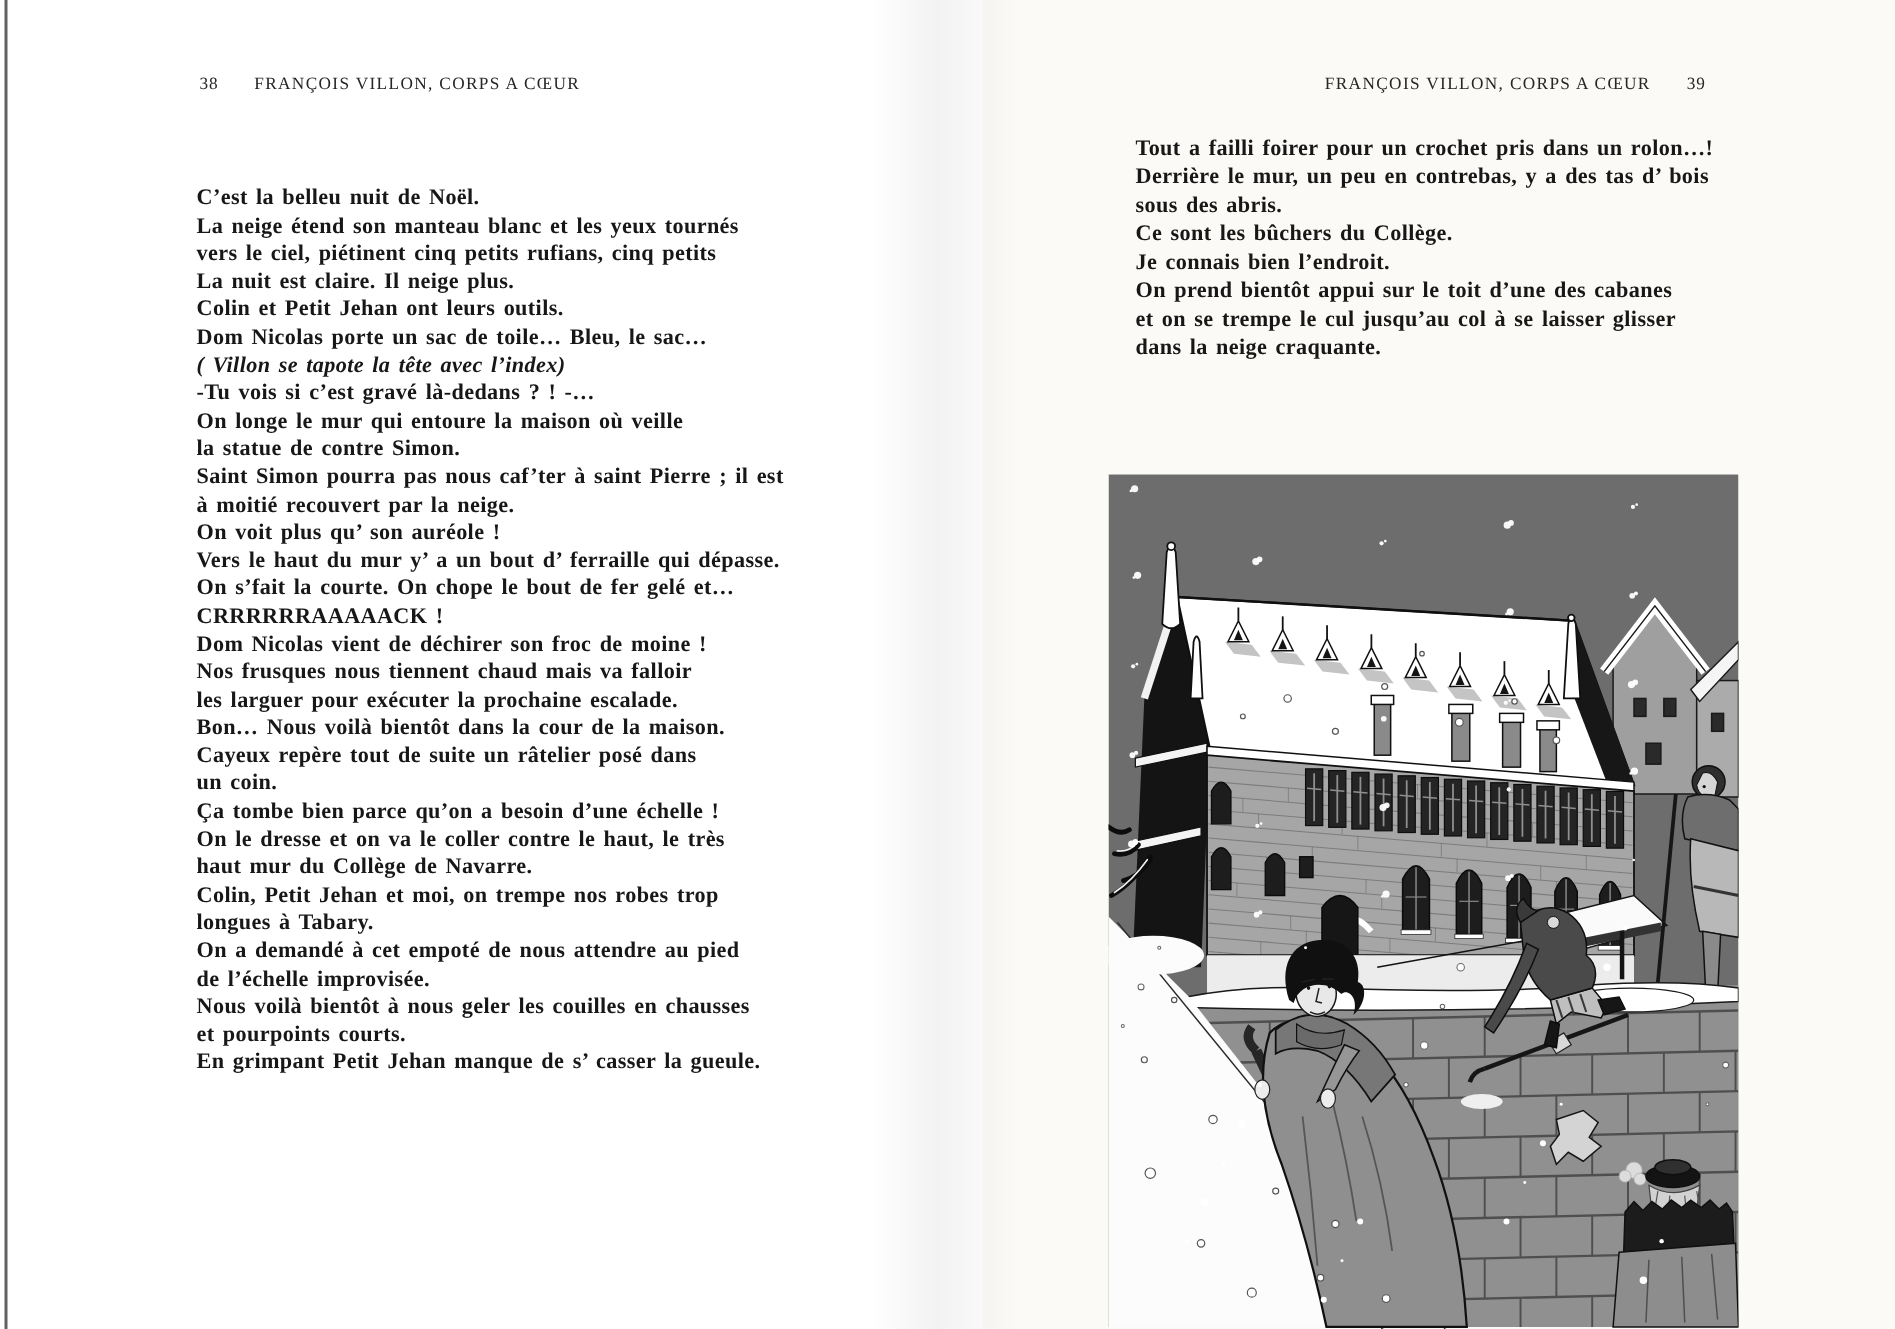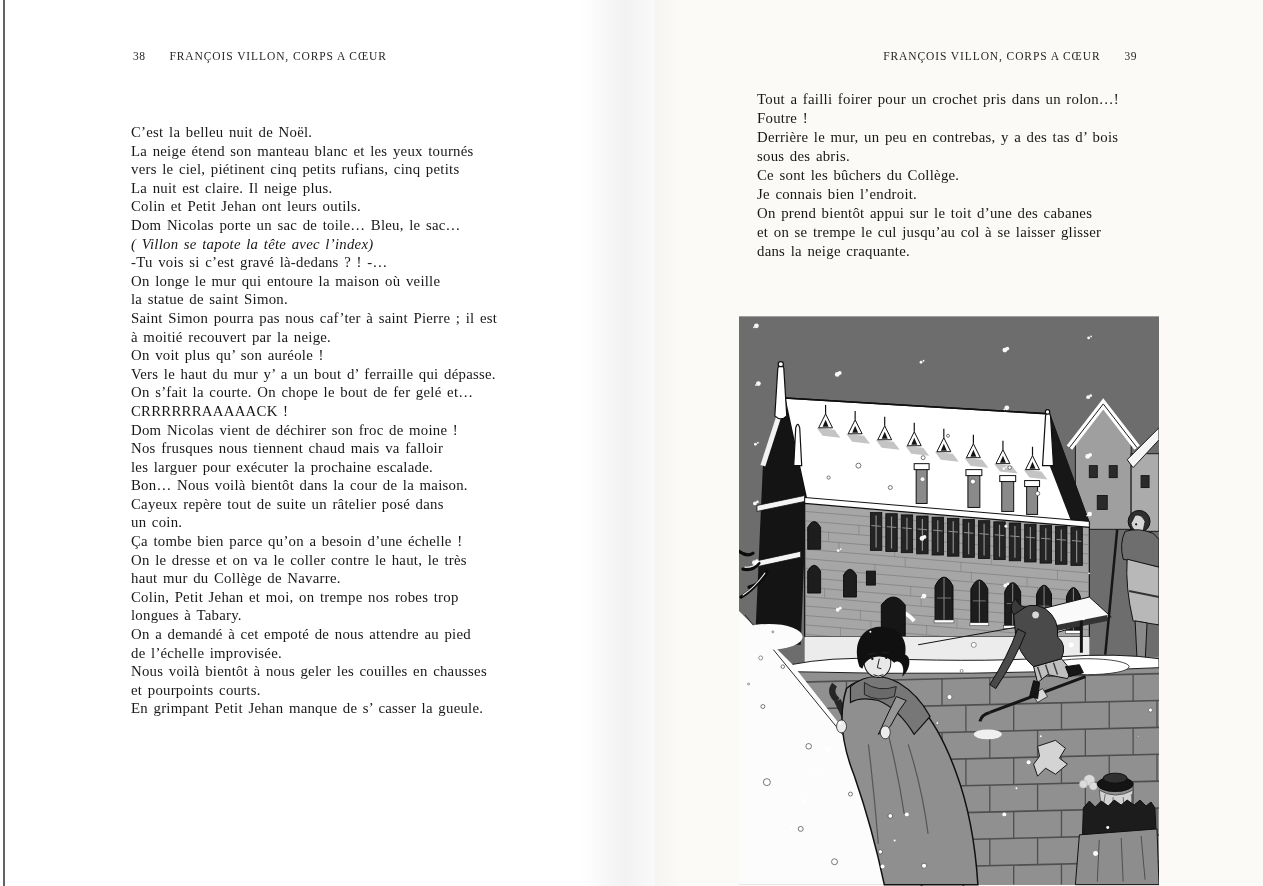--- a/index.html
+++ b/index.html
@@ -17,21 +17,21 @@
     position:absolute;top:50px;display:flex;align-items:baseline;gap:24px;
     font-size:11.5px;letter-spacing:.9px;color:#262626;
   }
   .head-left{left:133px;}
   .head-right{right:126px;}
   .page-num{letter-spacing:.5px;text-align:right;}
   .body-text{position:absolute;font-size:14.8px;line-height:18.6px;
     letter-spacing:.25px;word-spacing:1.6px;color:#171717;white-space:nowrap;}
   .text-left{left:131px;top:123px;width:408px;}
   .text-right{left:757px;top:90px;width:436px;line-height:19px;}
-  .line{min-height:1em;}
+  .line{min-height:1em;font-weight:bold;}
   .line.italic{font-style:italic;}
   .illustration{position:absolute;left:739px;top:315px;width:420px;height:571px;}
   .illustration svg{display:block;}
 </style>
 </head>
 <body>
 
 <div class="scan-edge"></div>
 <div class="right-page-tint"></div>
 <div class="gutter"></div>
@@ -44,21 +44,21 @@
   <div class="body-text text-left">
       <div class="line">C’est la belleu nuit de Noël.</div>
       <div class="line">La neige étend son manteau blanc et les yeux tournés</div>
       <div class="line">vers le ciel, piétinent cinq petits rufians, cinq petits</div>
       <div class="line">La nuit est claire. Il neige plus.</div>
       <div class="line">Colin et Petit Jehan ont leurs outils.</div>
       <div class="line">Dom Nicolas porte un sac de toile… Bleu, le sac…</div>
       <div class="line italic">( Villon se tapote la tête avec l’index)</div>
       <div class="line">-Tu vois si c’est gravé là-dedans ? ! -…</div>
       <div class="line">On longe le mur qui entoure la maison où veille</div>
-      <div class="line">la statue de saint Simon.</div>
+      <div class="line">la statue de contre Simon.</div>
       <div class="line">Saint Simon pourra pas nous caf’ter à saint Pierre ; il est</div>
       <div class="line">à moitié recouvert par la neige.</div>
       <div class="line">On voit plus qu’ son auréole !</div>
       <div class="line">Vers le haut du mur y’ a un bout d’ ferraille qui dépasse.</div>
       <div class="line">On s’fait la courte. On chope le bout de fer gelé et…</div>
       <div class="line">CRRRRRRAAAAACK !</div>
       <div class="line">Dom Nicolas vient de déchirer son froc de moine !</div>
       <div class="line">Nos frusques nous tiennent chaud mais va falloir</div>
       <div class="line">les larguer pour exécuter la prochaine escalade.</div>
       <div class="line">Bon… Nous voilà bientôt dans la cour de la maison.</div>
@@ -77,21 +77,20 @@
     </div>
 </div>
 
 <div>
   <div class="running-head head-right">
     <span>FRANÇOIS VILLON, CORPS A CŒUR</span>
     <span class="page-num">39</span>
   </div>
   <div class="body-text text-right">
       <div class="line">Tout a failli foirer pour un crochet pris dans un rolon…!</div>
-      <div class="line">Foutre !</div>
       <div class="line">Derrière le mur, un peu en contrebas, y a des tas d’ bois</div>
       <div class="line">sous des abris.</div>
       <div class="line">Ce sont les bûchers du Collège.</div>
       <div class="line">Je connais bien l’endroit.</div>
       <div class="line">On prend bientôt appui sur le toit d’une des cabanes</div>
       <div class="line">et on se trempe le cul jusqu’au col à se laisser glisser</div>
       <div class="line">dans la neige craquante.</div>
     </div>
 
   <div class="illustration" role="img" aria-label="Snowy night: thieves with a ladder scaling the wall of the Collège de Navarre while snow falls">

